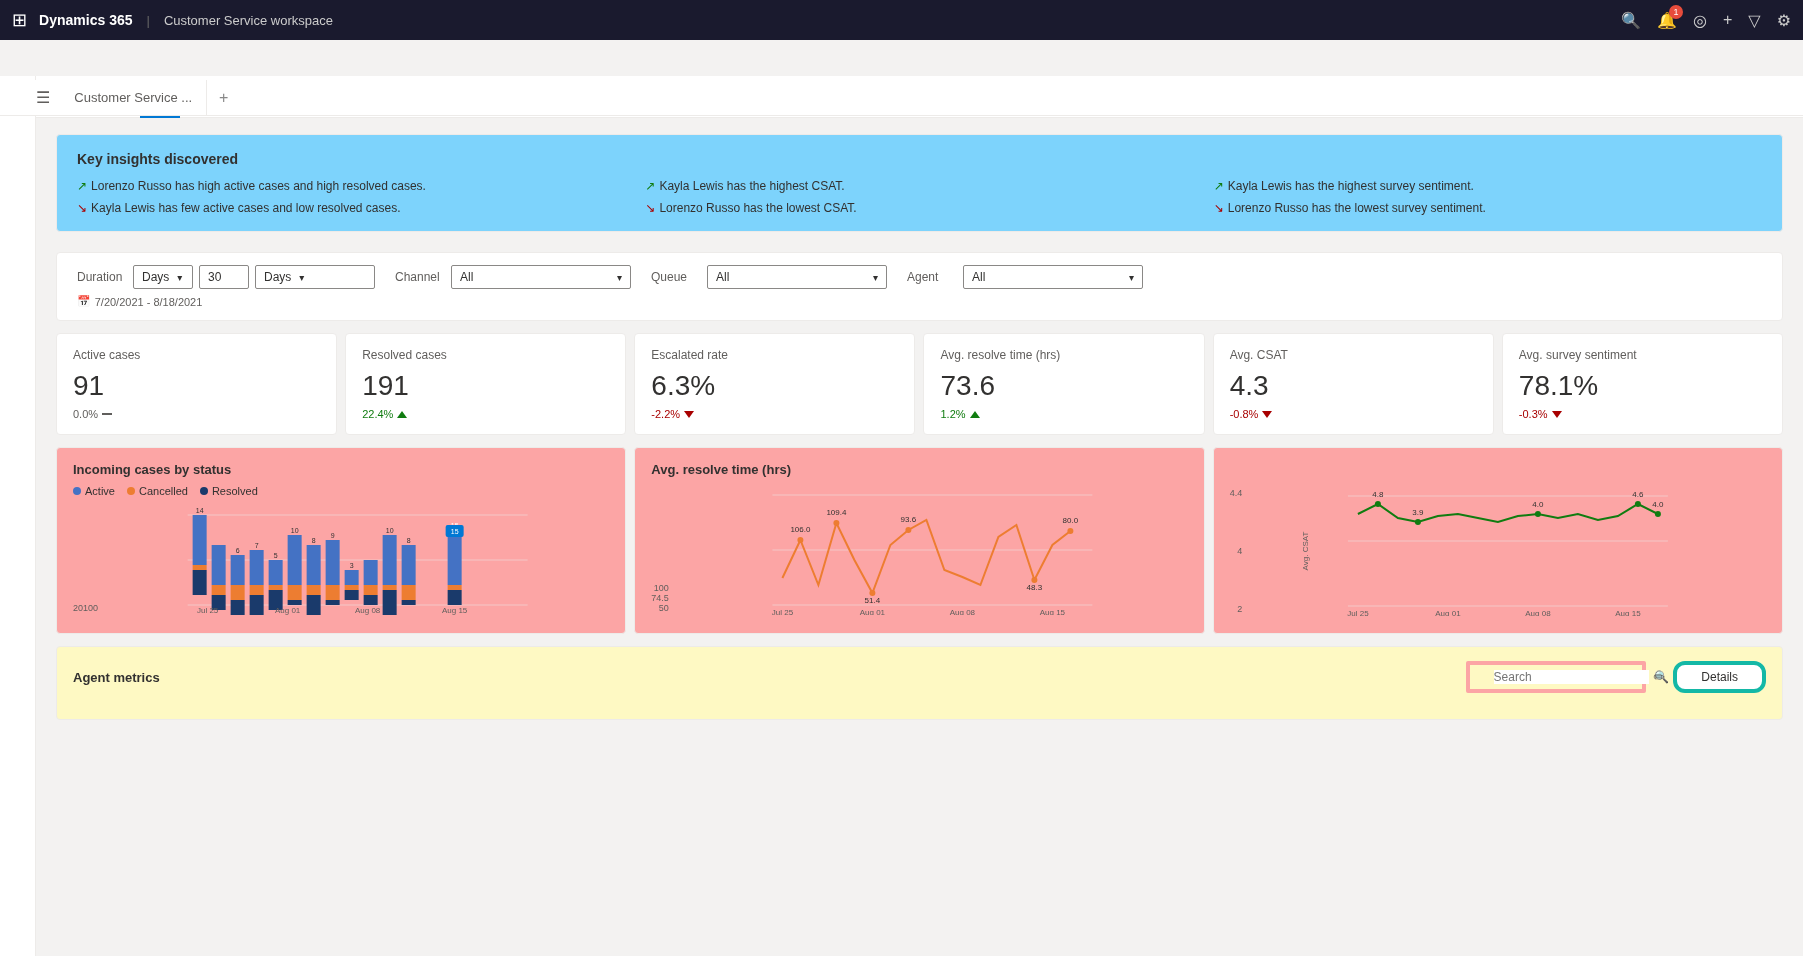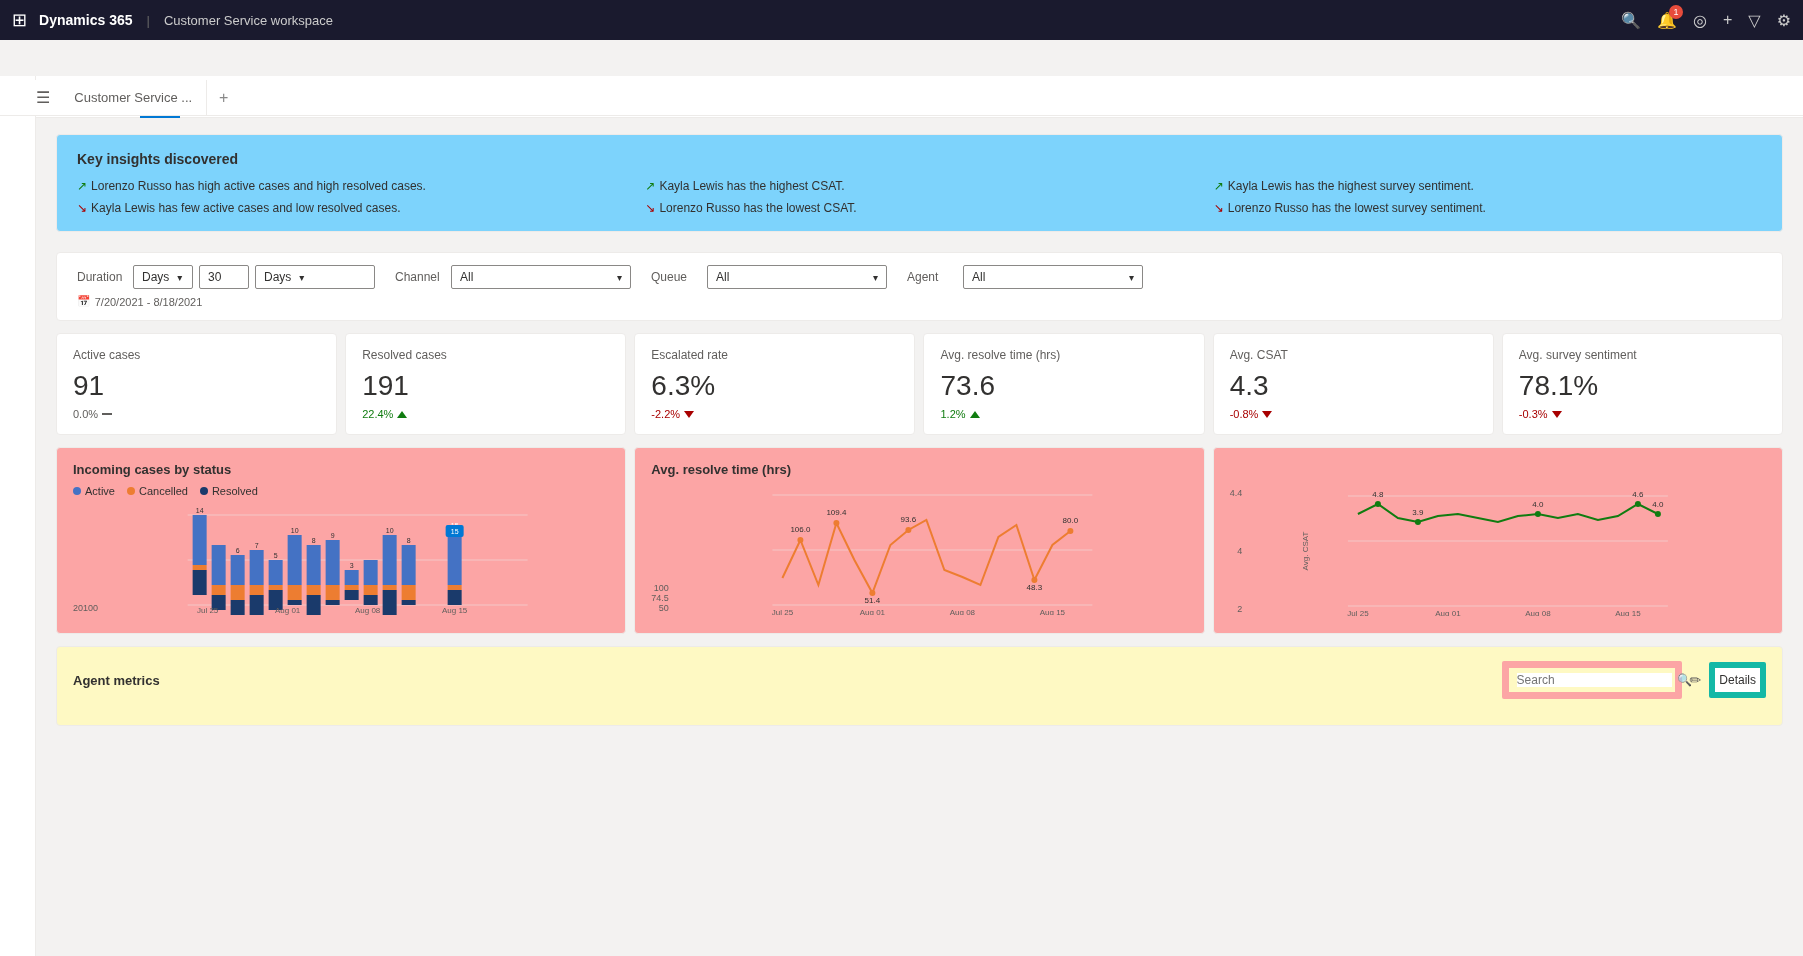--- a/index.html
+++ b/index.html
@@ -176,23 +176,23 @@
     
     .agent-metrics-card {
       background: #fef9c3;
       border: 1px solid #edebe9;
       border-radius: 4px;
       padding: 14px 16px;
     }
     .agent-metrics-header { display: flex; align-items: center; margin-bottom: 12px; }
     .agent-metrics-title { font-size: 13px; font-weight: 600; }
     .agent-metrics-controls { margin-left: auto; display: flex; align-items: center; gap: 8px; }
-    .search-box { border: 7px solid #fca5a5; border-radius: 2px; padding: 5px 8px; font-size: 12px; display: flex; align-items: center; gap: 6px; width: 180px; }
+    .search-box { border: 4px solid #fca5a5; border-radius: 2px; padding: 5px 24px; font-size: 12px; display: flex; align-items: center; gap: 6px; width: 180px; }
     .search-input { border: none; outline: none; font-size: 12px; flex: 1; }
-    .btn { border: 6px solid #14b8a6; background: #fff; padding: 5px 4px; font-size: 12px; border-radius: 2px; cursor: pointer; color: #323130; }
+    .btn { border: 4px solid #14b8a6; background: #fff; padding: 5px 24px; font-size: 12px; border-radius: 12px; cursor: pointer; color: #323130; }
 
     .chevron { font-size: 10px; margin-left: 4px; }
   </style>
 </head>
 <body>
 
 <div class="topbar">
   <span class="topbar-apps">⊞</span>
   <span class="topbar-title">Dynamics 365</span>
   <span class="topbar-sep">|</span>

